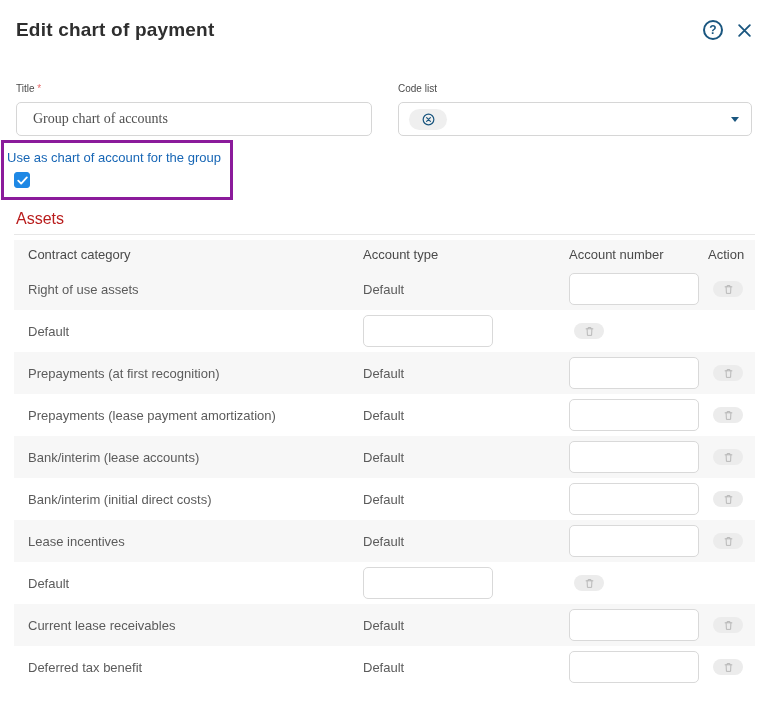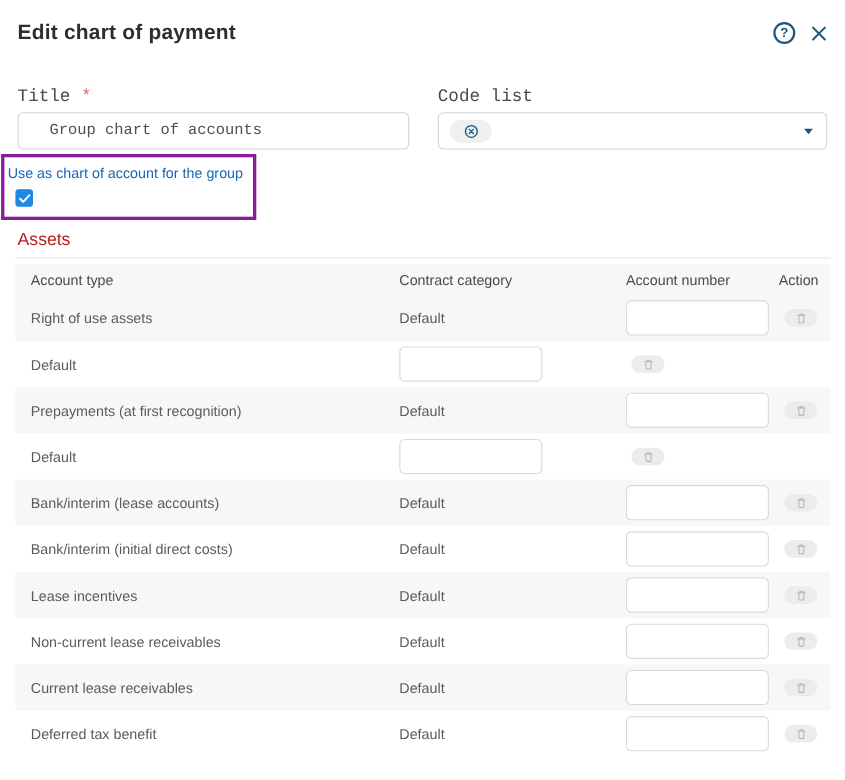--- a/index.html
+++ b/index.html
@@ -25,25 +25,25 @@
     width:20px; height:20px; border:2px solid var(--icon-navy,#1a567f); border-radius:50%;
     background:none; padding:0; color:var(--icon-navy,#1a567f);
     font-size:12px; font-weight:700; line-height:16px; text-align:center; cursor:pointer;
     display:flex; align-items:center; justify-content:center;
   }
   .close-btn { background:none; border:none; padding:0; cursor:pointer; display:flex; }
   
   .form-row { display:flex; gap:26px; padding:0 16px; margin-top:40px; }
   .field-title { width:356px; }
   .field-code  { width:354px; }
-  .field-label { display:block; font-size:16px; color:var(--text-mid,#4a4a4a); margin-bottom:6px; line-height:15px;font-family:Liberation Mono, monospace; }
+  .field-label { display:block; font-size:10px; color:var(--text-mid,#4a4a4a); margin-bottom:6px; line-height:15px; }
   .req { color:var(--required-red,#e86c6c); }
   .text-input {
     width:100%; height:34px; border:1px solid var(--border-gray,#d6d6d6); border-radius:5px;
-    padding:0 28px; font-size:14px; color:#4f4f4f; font-family:Liberation Mono, monospace; background:#fff;
+    padding:0 16px; font-size:14px; color:#4f4f4f; font-family:Liberation Serif, serif; background:#fff;
   }
   .select {
     height:34px; border:1px solid var(--border-gray,#d6d6d6); border-radius:5px;
     display:flex; align-items:center; justify-content:space-between;
     padding:0 12px 0 10px; cursor:pointer; background:#fff;
   }
   .chip {
     width:38px; height:21px; background:#efefef; border-radius:11px;
     display:flex; align-items:center; justify-content:center; border:none; padding:0; cursor:pointer;
   }
@@ -139,22 +139,22 @@
         <path d="M1.3 5.2l3.2 3.2L10.8 1.6" stroke="#fff" stroke-width="2" fill="none" stroke-linecap="round" stroke-linejoin="round"></path>
       </svg>
     </div>
   </div>
 
   <section>
     <h2 class="section-heading">Assets</h2>
     <div class="divider"></div>
     <div class="coa-table">
       <div class="thead">
+        <span>Contract category</span>
         <span>Account type</span>
-        <span>Contract category</span>
         <span>Account number</span>
         <span>Action</span>
       </div>
       <div id="assets-tbody">
   <div class="trow">
     <span>Right of use assets</span>
     <span>Default</span>
     <span>
       <input class="num-input" value="" style="">
     </span>
@@ -202,20 +202,21 @@
             <path d="M1.5 3.4h9"></path>
             <path d="M4.2 3.2V1.7h3.6v1.5"></path>
             <path d="M2.8 3.6l.4 8.6h5.6l.4-8.6"></path>
           </g>
         </svg>
       </button>
     </span>
   </div>
 
   <div class="trow">
+    <span>Prepayments (lease payment amortization)</span>
     <span>Default</span>
     <span>
       <input class="num-input" value="" style="">
     </span>
     <span>
       <button class="pill-btn" disabled="">
         <svg width="9" height="11" viewBox="0 0 12 14">
           <g fill="none" stroke="#b7b7b7" stroke-width="1.3" stroke-linecap="round" stroke-linejoin="round">
             <path d="M1.5 3.4h9"></path>
             <path d="M4.2 3.2V1.7h3.6v1.5"></path>
@@ -277,21 +278,20 @@
             <path d="M1.5 3.4h9"></path>
             <path d="M4.2 3.2V1.7h3.6v1.5"></path>
             <path d="M2.8 3.6l.4 8.6h5.6l.4-8.6"></path>
           </g>
         </svg>
       </button>
     </span>
   </div>
 
   <div class="trow">
-    <span>Non-current lease receivables</span>
     <span>Default</span>
     <span>
       <input class="num-input" value="" style="">
     </span>
     <span>
       <button class="pill-btn" disabled="">
         <svg width="9" height="11" viewBox="0 0 12 14">
           <g fill="none" stroke="#b7b7b7" stroke-width="1.3" stroke-linecap="round" stroke-linejoin="round">
             <path d="M1.5 3.4h9"></path>
             <path d="M4.2 3.2V1.7h3.6v1.5"></path>

